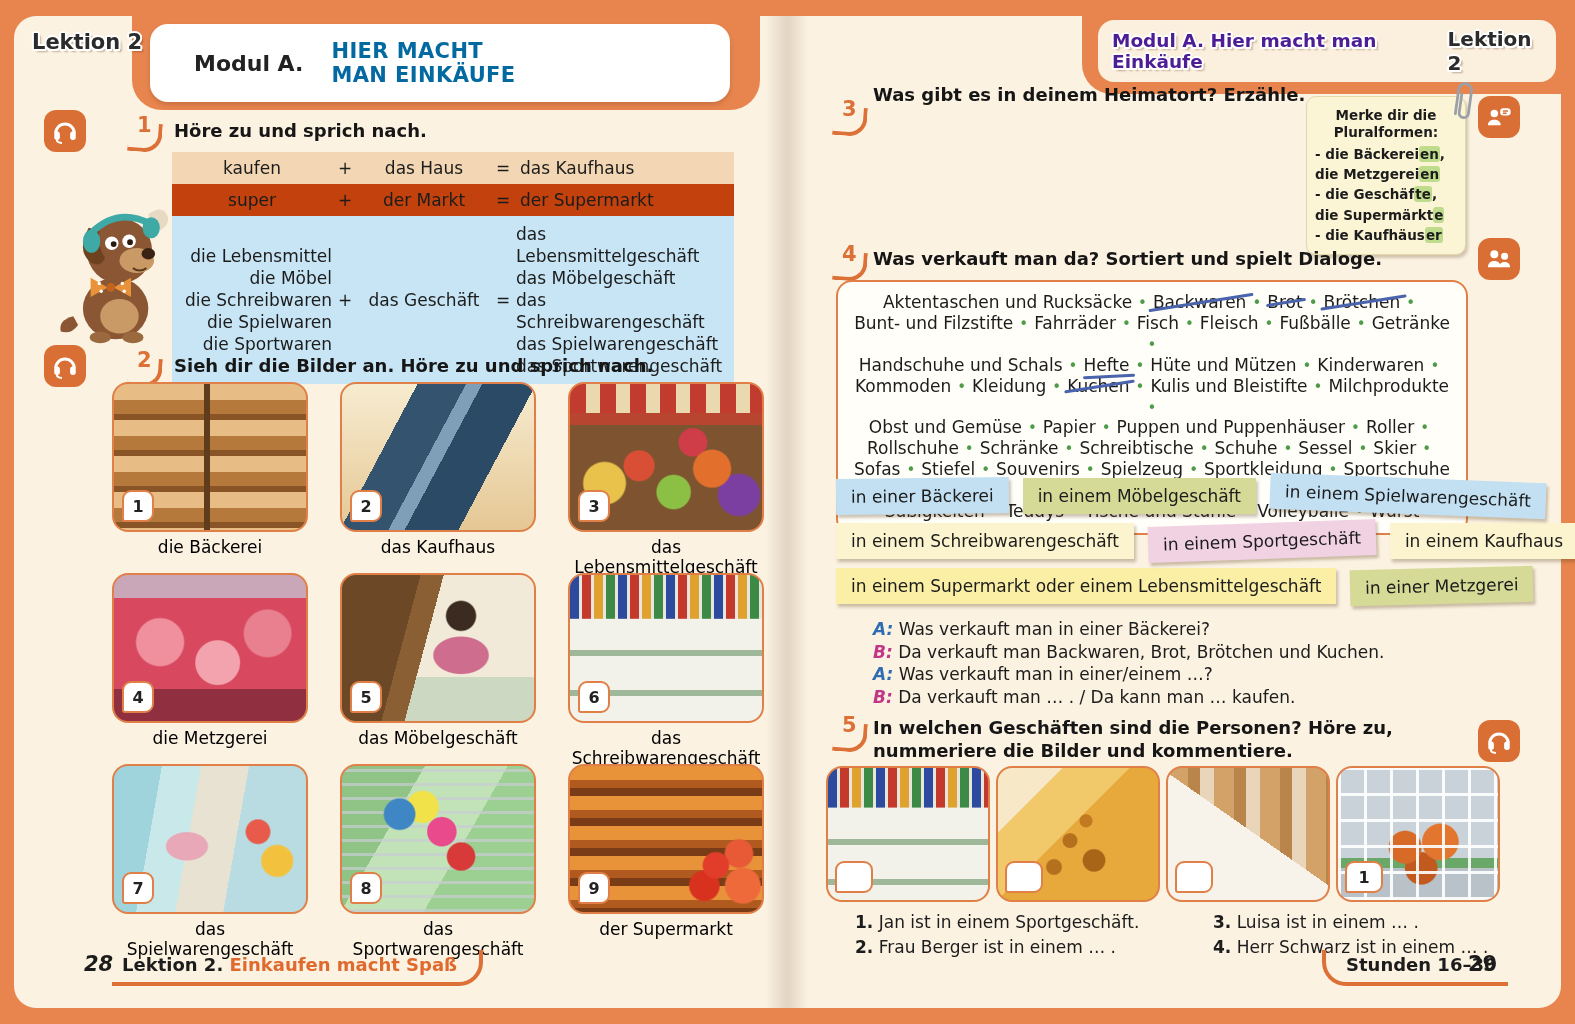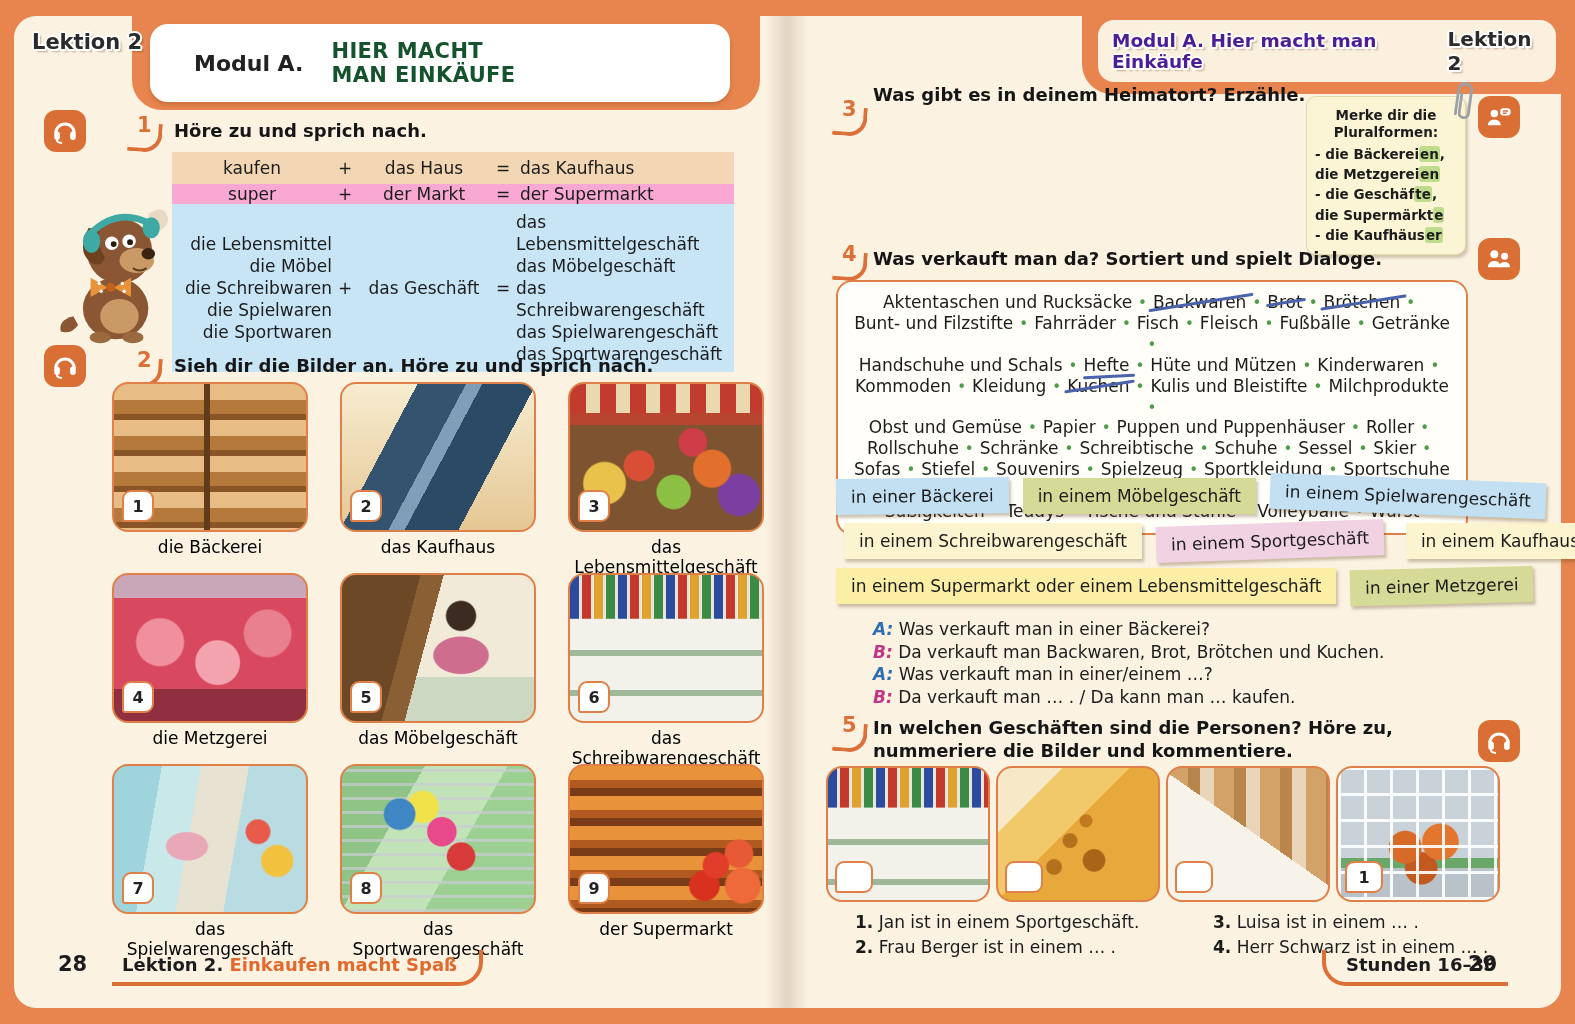--- a/index.html
+++ b/index.html
@@ -12,21 +12,21 @@
   .band-left{position:absolute;left:132px;top:0;width:628px;height:110px;background:#E8854E;border-radius:0 0 30px 30px;}
   .band-right{position:absolute;left:1082px;top:0;width:493px;height:94px;background:#E8854E;border-radius:0 0 0 30px;}
   .bubble-black{font-weight:800;color:#2b2b2b;
     text-shadow:-1.5px -1.5px 0 #fff,1.5px -1.5px 0 #fff,-1.5px 1.5px 0 #fff,1.5px 1.5px 0 #fff,0 2px 0 #fff,0 -2px 0 #fff,2px 0 0 #fff,-2px 0 0 #fff,3px 3px 2px rgba(90,40,10,.35);}
   .bubble-orange{font-weight:800;color:#4c1d95;
     text-shadow:-1.5px -1.5px 0 #fff,1.5px -1.5px 0 #fff,-1.5px 1.5px 0 #fff,1.5px 1.5px 0 #fff,0 2px 0 #fff,0 -2px 0 #fff,2px 0 0 #fff,-2px 0 0 #fff,3px 3px 2px rgba(90,40,10,.35);}
   .lekt-left{position:absolute;left:32px;top:30px;font-size:21px;}
   .title-box{position:absolute;left:150px;top:24px;width:580px;height:78px;background:#fff;border-radius:18px;
     box-shadow:0 3px 4px rgba(120,60,20,.25);display:flex;align-items:center;}
   .modul-label{font-size:22px;font-weight:800;color:#222;margin-left:44px;}
-  .modul-title{margin-left:28px;font-size:21px;font-weight:800;color:#14532d;line-height:1.15;letter-spacing:.4px;}
+  .modul-title{margin-left:28px;font-size:21px;font-weight:800;color:#0369a1;line-height:1.15;letter-spacing:.4px;}
   .banner-right{position:absolute;left:1098px;top:20px;width:458px;height:62px;background:#FBF0DE;border-radius:16px;
     display:flex;align-items:center;justify-content:space-between;padding:0 14px;box-sizing:border-box;}
   .banner-right .t1{font-size:18.5px;}
   .banner-right .t2{font-size:20px;margin-left:10px;}
   
   .icon-sq{position:absolute;width:42px;height:42px;background:#D96F35;border-radius:12px;
     display:flex;align-items:center;justify-content:center;}
   
   .exnum{position:absolute;width:42px;height:40px;}
   .exnum .n{position:absolute;left:13px;top:-1px;color:#DC7036;font-weight:800;font-size:21px;}
@@ -34,21 +34,21 @@
     border-right:4px solid #DC7036;border-bottom:4px solid #DC7036;border-bottom-right-radius:18px;transform:rotate(4deg);}
   .extitle{position:absolute;font-size:18px;font-weight:700;color:#161616;line-height:1.3;}
   
   .tbl{position:absolute;left:172px;top:152px;width:562px;font-size:17px;}
   .t-row{display:grid;grid-template-columns:160px 26px 132px 26px auto;align-items:center;}
   .t-row .a{text-align:center;}
   .t-row .p,.t-row .e{text-align:center;}
   .t-row .b{text-align:center;}
   .t-row .c{text-align:left;padding-left:4px;}
   .r1{background:#F3D7B4;height:32px;}
-  .r2{background:#f9a8d4;height:20px;}
+  .r2{background:#c2410c;height:32px;}
   .r3{background:#C7E5F5;padding:7px 0;}
   .r3 .cell{display:flex;flex-direction:column;justify-content:center;}
   .r3 .gl,.r3 .gr{line-height:22px;}
   .r3 .gl{text-align:right;}
   
   #ex2-grid{position:absolute;left:112px;top:382px;display:grid;grid-template-columns:repeat(3,196px);column-gap:32px;row-gap:14px;}
   .fig{margin:0;width:196px;}
   .photo{position:relative;width:196px;height:150px;border-radius:16px;border:2px solid #E08048;box-sizing:border-box;overflow:hidden;}
   .cap{text-align:center;font-size:17px;color:#000000;margin-top:5px;height:22px;}
   .numtab{position:absolute;left:8px;bottom:8px;min-width:28px;height:28px;background:#fff;border:2px solid #E08048;
@@ -78,21 +78,21 @@
   .cross::after{content:"";position:absolute;left:-5%;right:-8%;top:45%;height:3px;background:#4A63AD;
     border-radius:3px;transform:rotate(-9deg);}
   .wunder::after{content:"";position:absolute;left:-2%;right:-10%;bottom:-2px;height:2.5px;background:#4A63AD;
     border-radius:2px;transform:rotate(-3deg);}
   
   #cards{position:absolute;left:836px;top:478px;width:660px;}
   .crow{display:flex;gap:14px;margin-bottom:9px;align-items:flex-start;}
   .card{font-size:17px;padding:8px 15px;box-shadow:2px 3px 3px rgba(90,60,20,.3);white-space:nowrap;}
   .card.blue{background:#C2E0F2;}
   .card.olive{background:#D5DB97;}
-  .card.cream{background:#FCF4CE;margin-left:8px;}
+  .card.cream{background:#FCF4CE;}
   .card.pink{background:#F1D2E3;}
   .card.yellow{background:#FAEFA5;}
   .crow:nth-child(1) .card:nth-child(1){transform:rotate(-0.6deg);}
   .crow:nth-child(1) .card:nth-child(3){transform:rotate(2.2deg);}
   .crow:nth-child(2) .card:nth-child(2){transform:rotate(-2деg);}
   .crow:nth-child(2) .card:nth-child(2){transform:rotate(-2deg);}
   .crow:nth-child(3) .card:nth-child(2){transform:rotate(-1.4deg);}
   
   #dialogue{position:absolute;left:873px;top:618px;font-size:17px;line-height:1.33;}
   .sp{font-weight:800;font-style:italic;}
@@ -326,21 +326,21 @@
         <figcaption class="cap">das Sportwarengeschäft</figcaption>
       </figure>
       <figure class="fig">
         <div class="photo ph-supermarket">
           <span class="numtab">9</span>
         </div>
         <figcaption class="cap">der Supermarkt</figcaption>
       </figure>
     </div>
 
-  <div class="pgnum" style="left:58px;top:952px;">28</div>
+  <div class="pgnum" style="left:84px;top:952px;font-style:italic;">28</div>
   <div class="foot-label-left">
     <span>Lektion 2.</span>
     <span class="o">Einkaufen macht Spaß</span>
   </div>
 
   <div class="exnum" style="left:829px;top:98px;">
     <span class="n">3</span>
   </div>
   <div class="extitle" style="left:873px;top:83px;">Was gibt es in deinem Heimatort? Erzähle.</div>
 

